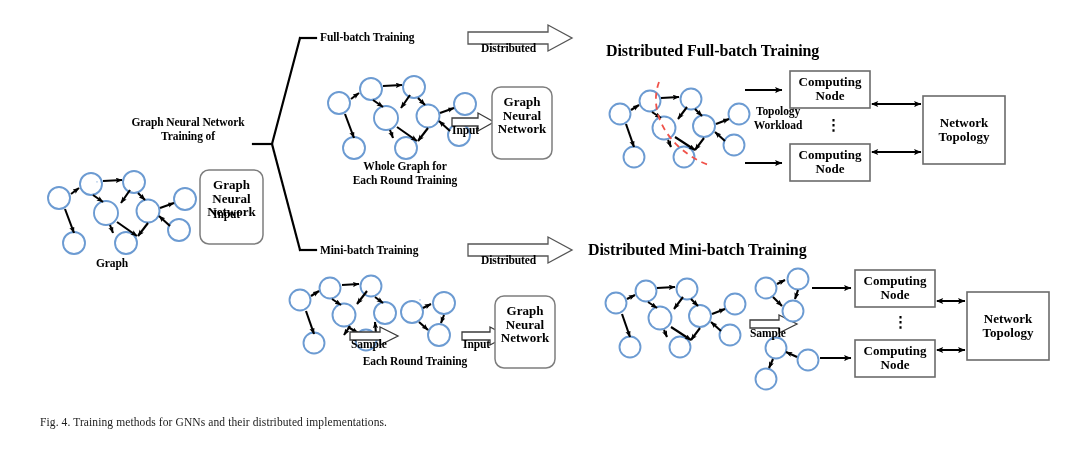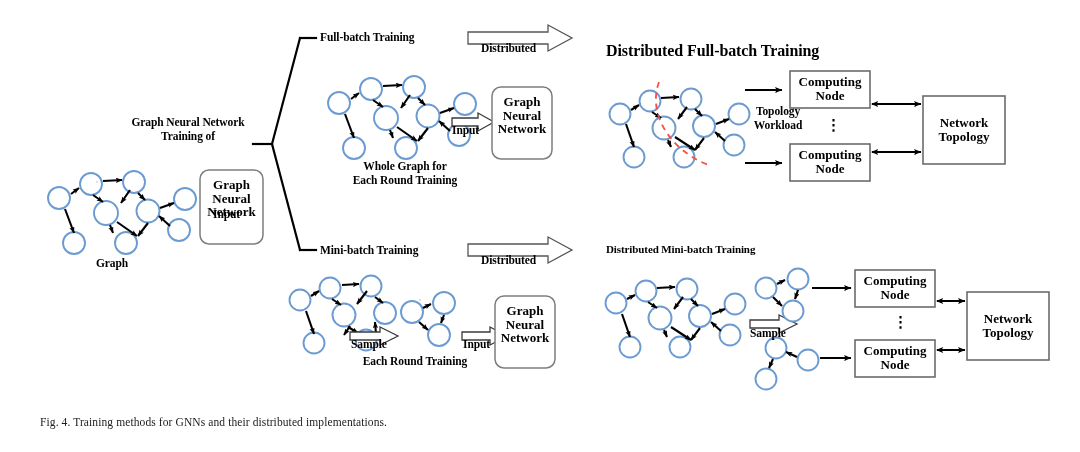--- a/index.html
+++ b/index.html
@@ -341,21 +341,21 @@
 </div>
 <div class="boxtxt" style="left:790px;top:148px;width:80px;">
   <div>Computing</div>
   <div>Node</div>
 </div>
 <div class="boxtxt" style="left:923px;top:116px;width:82px;">
   <div>Network</div>
   <div>Topology</div>
 </div>
 
-<div class="lbl" style="left:606px;top:243px;font-size:11px;">Distributed Mini-batch Training</div>
+<div class="lbl" style="left:588px;top:243px;font-size:16px;">Distributed Mini-batch Training</div>
 
 <div class="lbl" style="left:750px;top:327px;">Sample</div>
 
 
 <div class="dots" style="left:893px;top:315px;">⋮</div>
 
 <div class="boxtxt" style="left:855px;top:274px;width:80px;">
   <div>Computing</div>
   <div>Node</div>
 </div>

